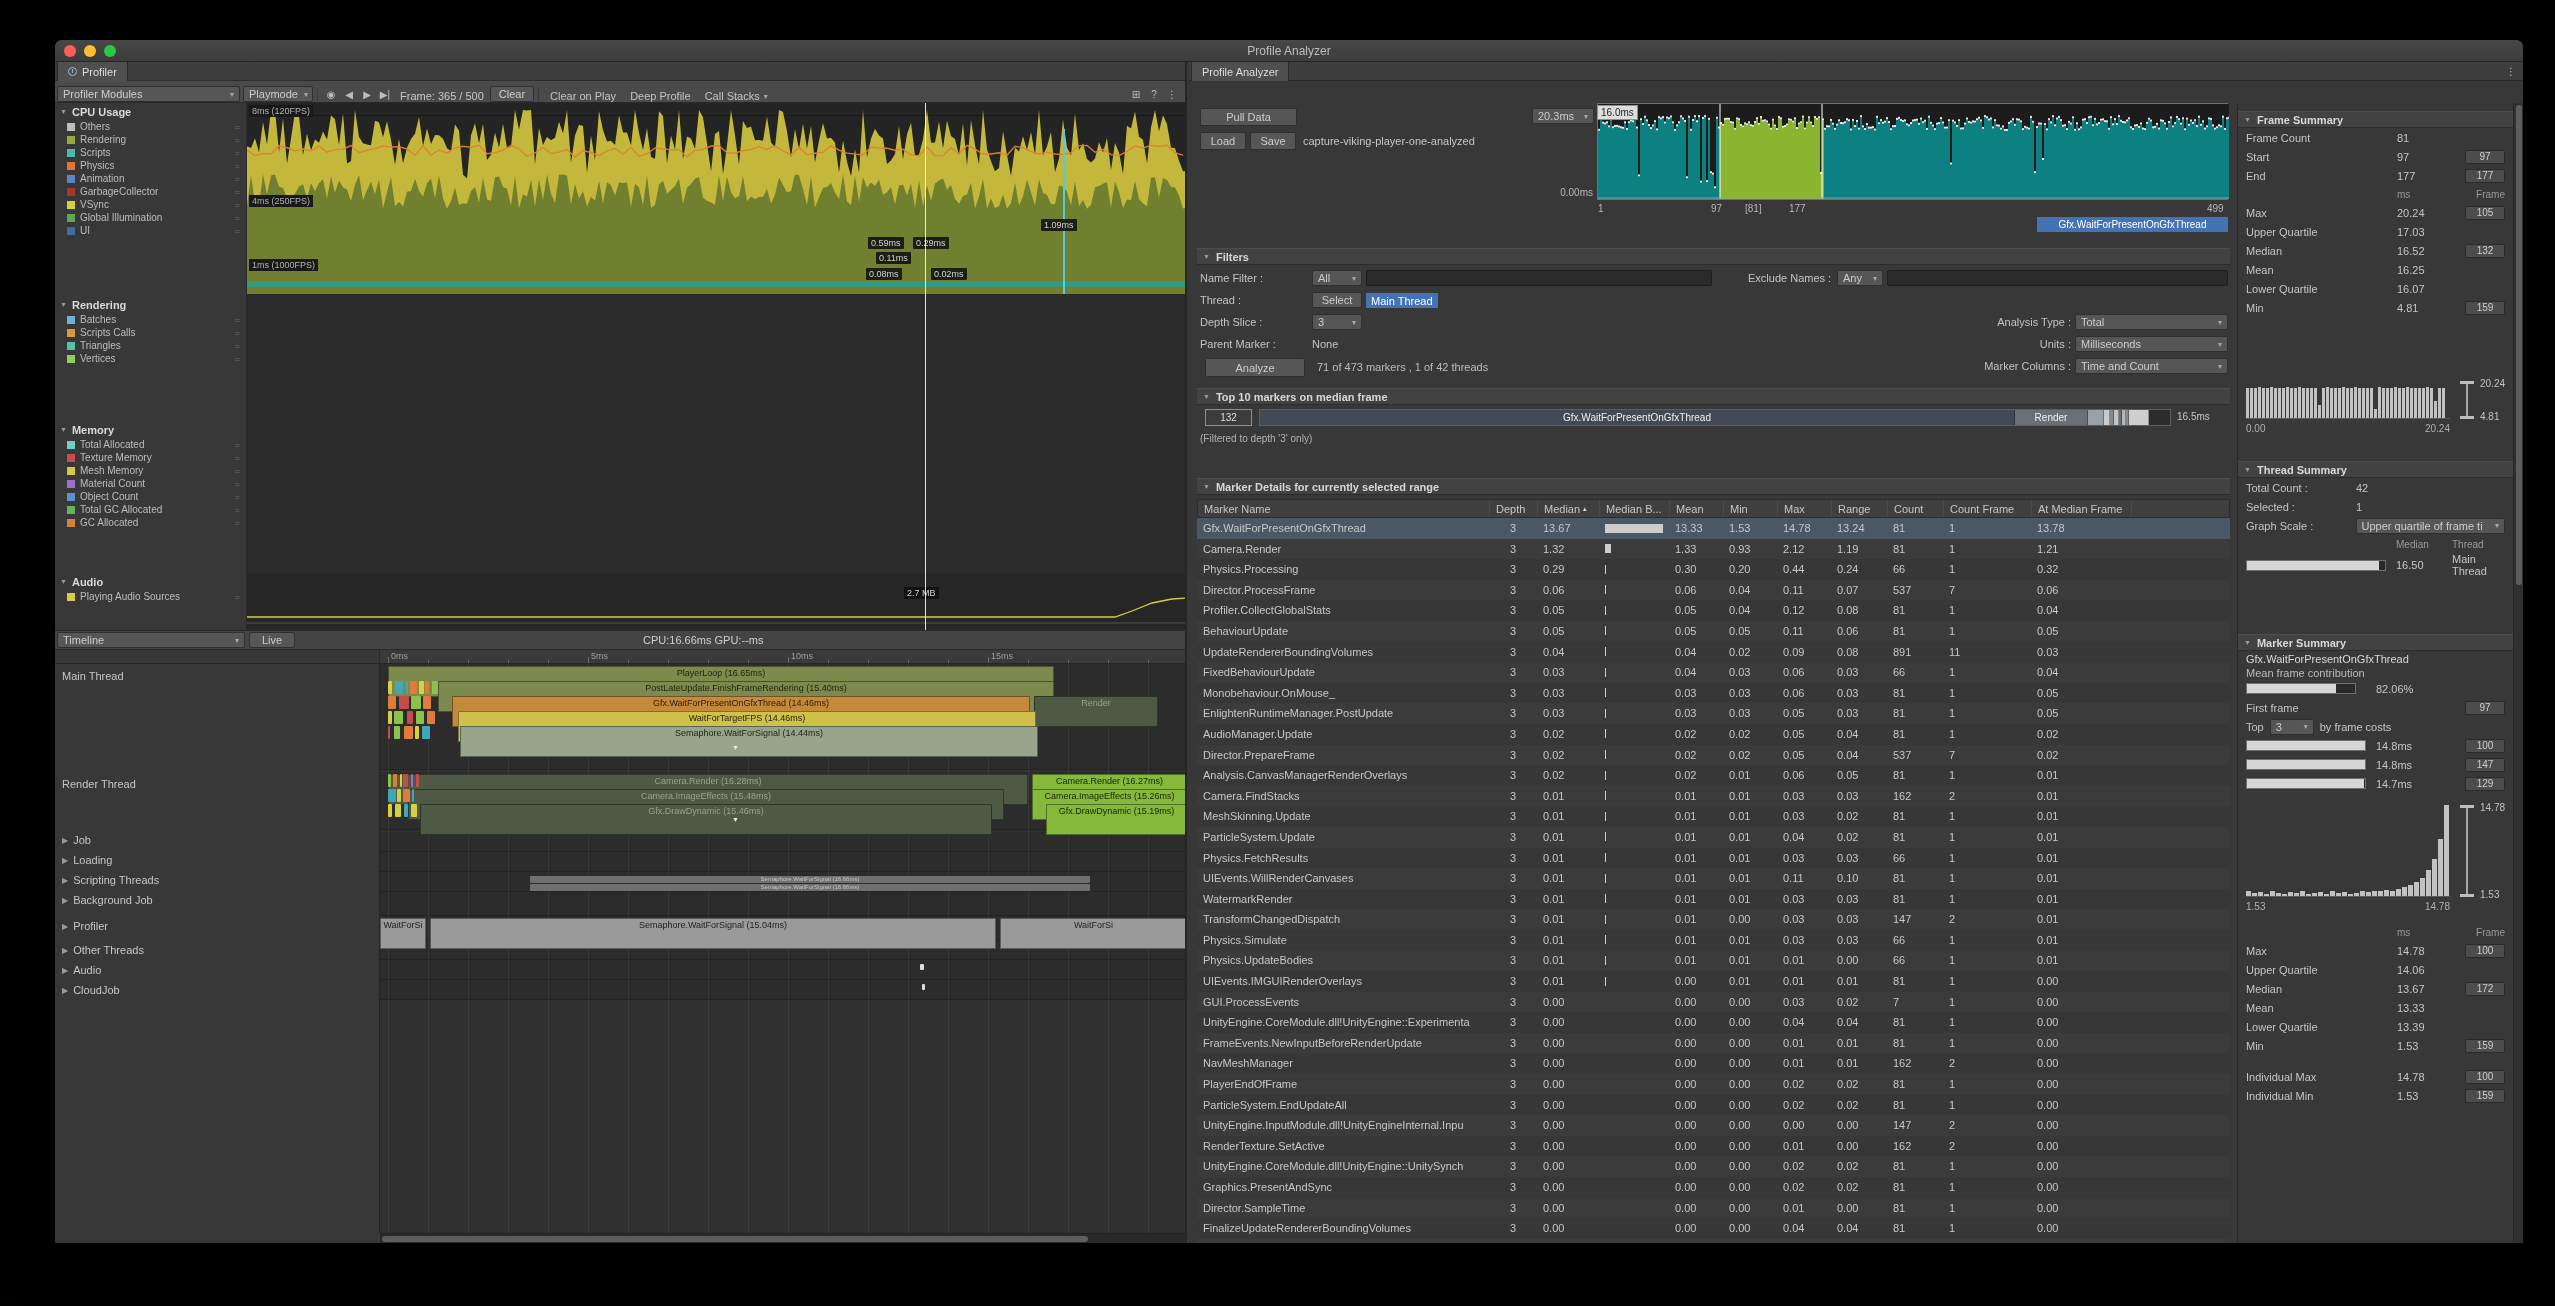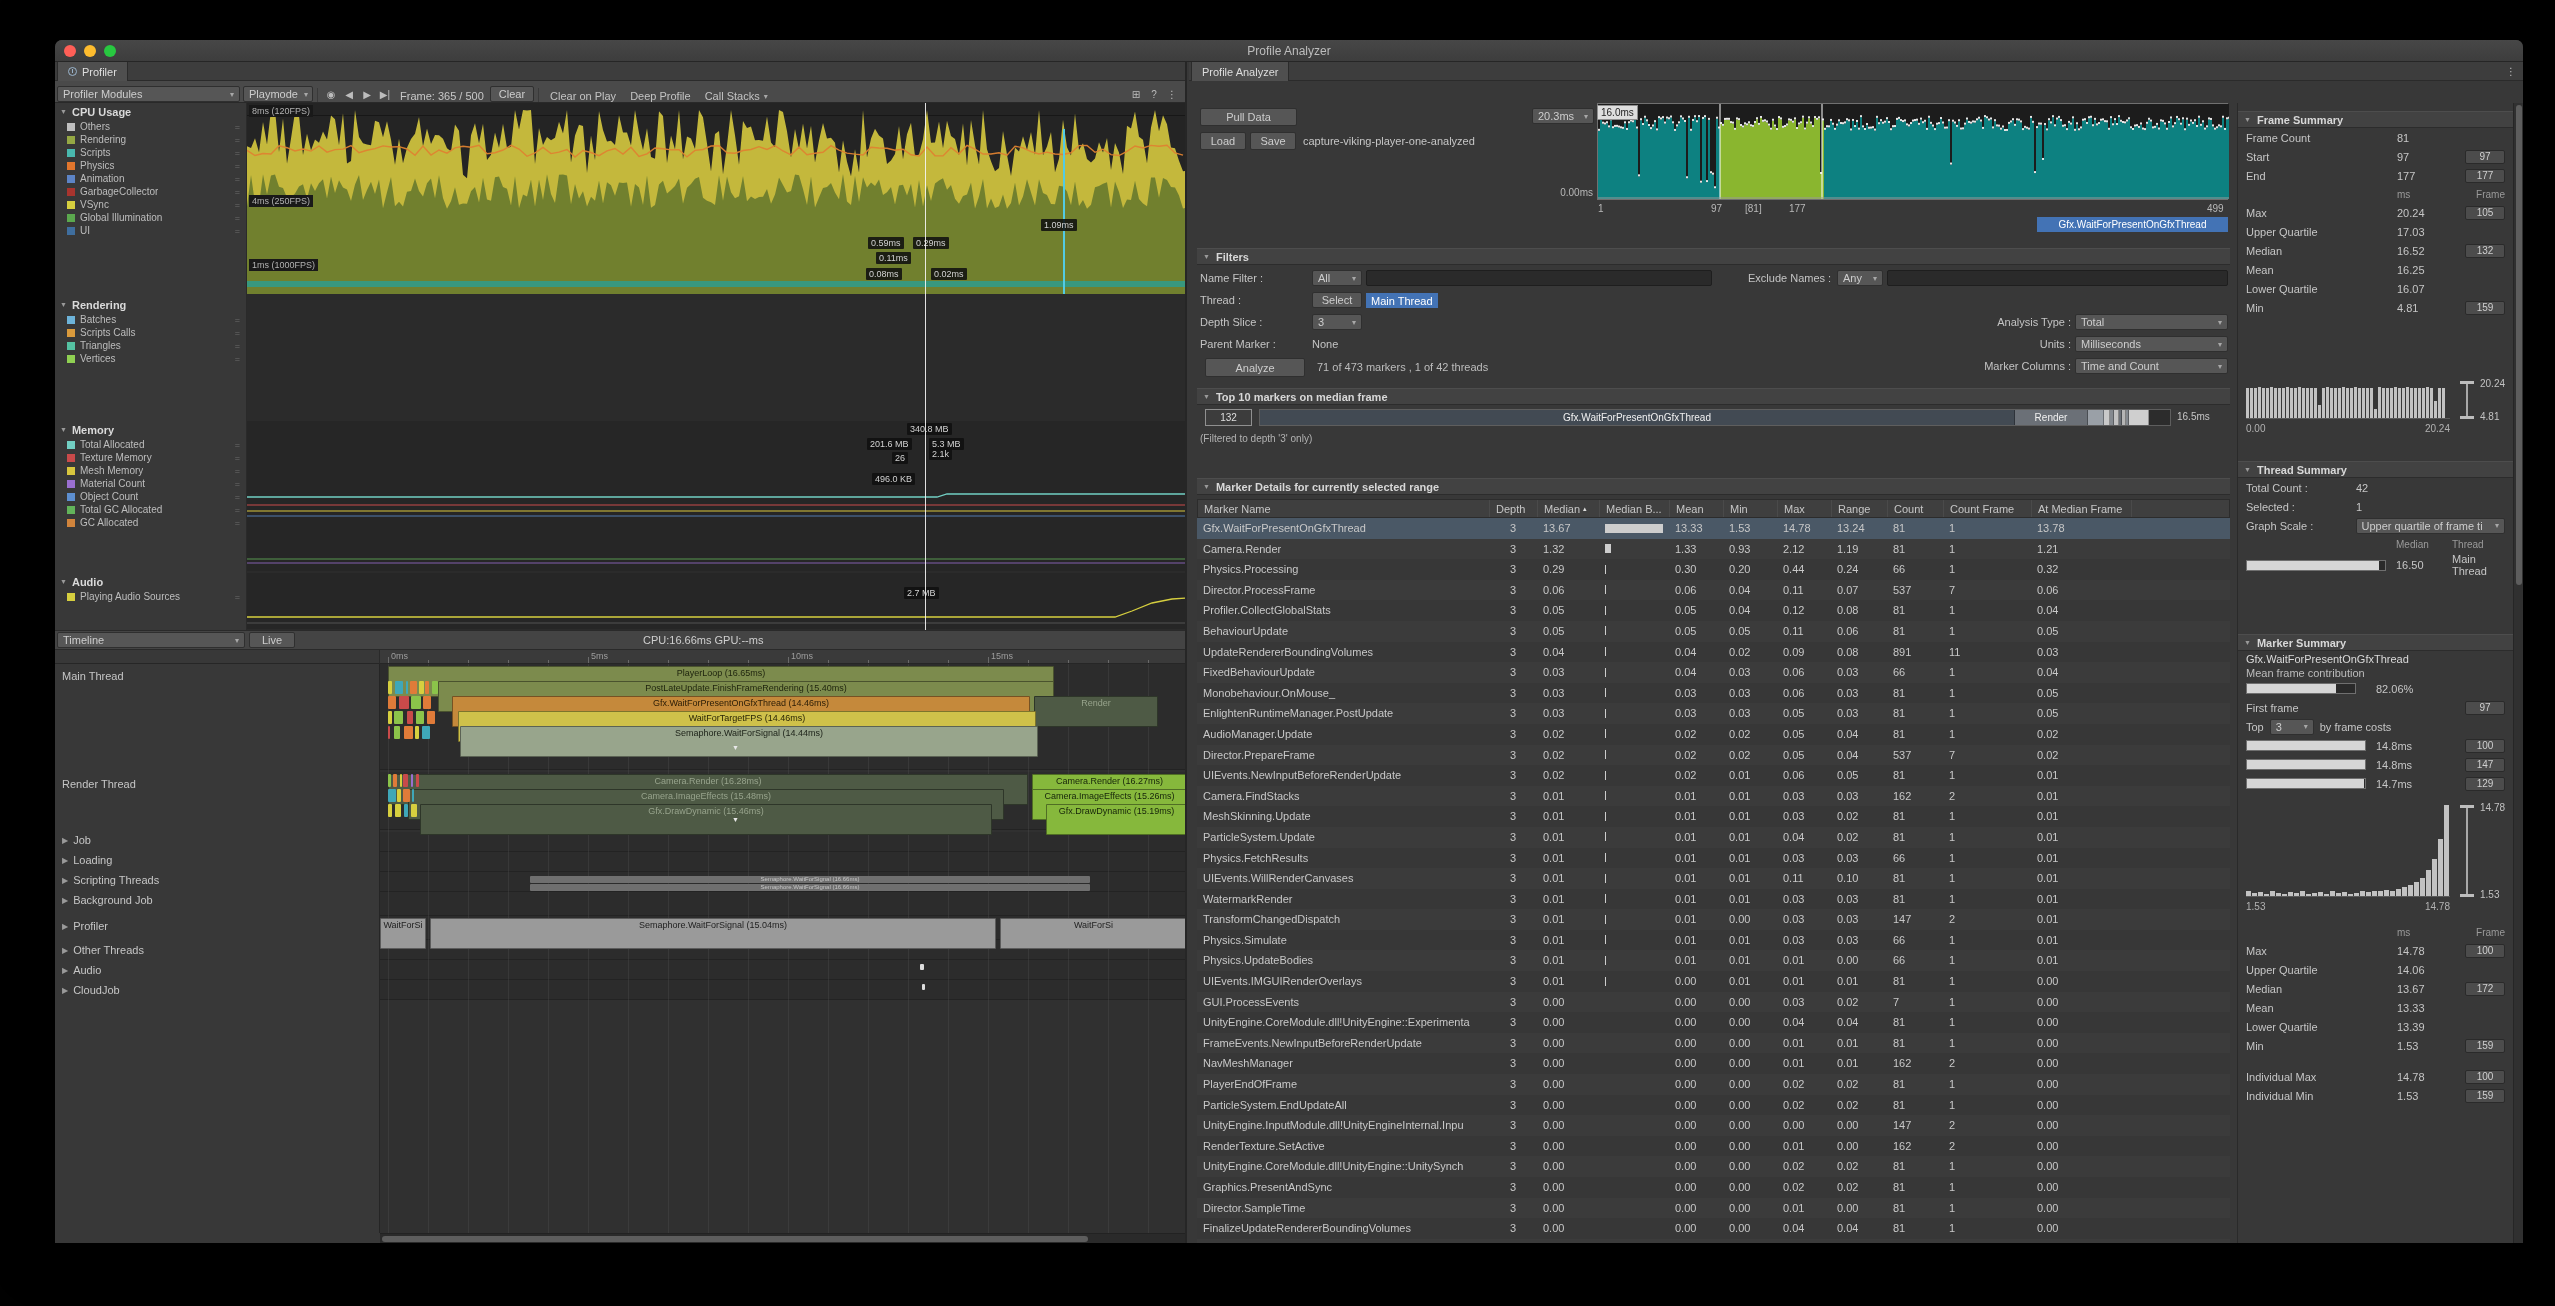--- a/index.html
+++ b/index.html
@@ -331,36 +331,20 @@
             <polygon points="0,191 0,103.4 4,72.0 8,100.3 12,101.5 16,71.2 20,91.5 24,72.5 28,71.5 32,83.7 36,85.0 40,94.7 44,94.6 48,90.5 52,83.6 56,81.3 60,95.4 64,80.3 68,88.1 72,80.2 76,76.3 80,95.5 84,73.4 88,89.9 92,77.2 96,84.5 100,86.6 104,98.0 108,81.6 112,71.9 116,96.9 120,87.1 124,78.8 128,90.9 132,76.6 136,105.3 140,89.3 144,73.9 148,103.2 152,98.7 156,103.6 160,88.8 164,88.1 168,75.6 172,87.9 176,93.5 180,80.2 184,75.5 188,95.3 192,72.2 196,94.9 200,105.8 204,98.2 208,84.2 212,101.8 216,100.4 220,100.8 224,88.2 228,84.1 232,99.5 236,74.7 240,96.5 244,97.8 248,74.3 252,73.6 256,83.9 260,85.8 264,102.4 268,73.2 272,105.3 276,91.5 280,93.4 284,76.6 288,103.6 292,76.6 296,97.1 300,71.3 304,91.1 308,99.9 312,71.7 316,71.5 320,72.5 324,101.2 328,80.9 332,95.6 336,88.2 340,103.5 344,93.8 348,97.7 352,77.4 356,100.4 360,79.2 364,82.3 368,92.8 372,79.6 376,80.0 380,79.4 384,103.8 388,81.0 392,84.5 396,102.1 400,72.6 404,104.7 408,102.1 412,81.4 416,77.8 420,90.5 424,86.9 428,83.0 432,75.6 436,100.8 440,84.7 444,81.0 448,75.7 452,74.0 456,94.8 460,97.8 464,99.2 468,102.0 472,72.2 476,97.7 480,73.5 484,89.2 488,95.2 492,93.3 496,72.9 500,98.2 504,93.5 508,95.9 512,94.1 516,93.7 520,85.9 524,100.8 528,91.4 532,74.4 536,82.0 540,89.6 544,88.1 548,71.6 552,72.3 556,85.9 560,102.0 564,73.4 568,104.4 572,94.4 576,84.9 580,83.9 584,80.0 588,89.5 592,96.3 596,71.1 600,98.4 604,101.9 608,72.7 612,99.0 616,74.3 620,84.6 624,79.5 628,83.1 632,76.6 636,91.9 640,89.3 644,84.0 648,101.6 652,82.5 656,81.7 660,92.4 664,80.7 668,104.5 672,76.9 676,103.5 680,82.2 684,97.9 688,80.6 692,77.4 696,75.2 700,86.7 704,81.9 708,95.8 712,100.8 716,93.1 720,91.5 724,79.4 728,105.5 732,93.6 736,76.1 740,105.5 744,95.4 748,104.9 752,103.3 756,91.5 760,105.7 764,100.1 768,79.4 772,102.6 776,93.4 780,76.2 784,89.4 788,102.6 792,76.2 796,89.9 800,91.9 804,101.0 808,101.2 812,82.8 816,83.5 820,88.4 824,102.3 828,78.4 832,103.0 836,96.9 840,105.8 844,101.8 848,84.3 852,83.0 856,80.8 860,79.3 864,104.5 868,78.5 872,89.0 876,105.0 880,96.6 884,97.1 888,77.8 892,96.1 896,100.5 900,103.2 904,74.5 908,74.5 912,94.8 916,75.1 920,77.1 924,84.0 928,84.6 932,92.4 936,105.5 940,104.4 940,191" fill="#71802e"></polygon>
             <rect x="0" y="178" width="940" height="6" fill="#2e9c8c" opacity="0.85"></rect>
             <polyline points="0,47.4 8,52.5 16,50.5 24,51.0 32,42.7 40,44.7 48,48.0 56,46.0 64,48.1 72,43.0 80,49.1 88,46.6 96,46.1 104,42.6 112,49.7 120,47.3 128,45.6 136,42.9 144,44.0 152,43.7 160,46.0 168,52.2 176,43.0 184,52.0 192,47.0 200,50.2 208,44.8 216,43.3 224,44.3 232,42.3 240,50.7 248,49.7 256,47.0 264,42.4 272,46.0 280,53.3 288,50.0 296,44.4 304,50.6 312,49.1 320,46.6 328,54.0 336,47.5 344,49.5 352,52.7 360,47.8 368,45.5 376,51.1 384,44.3 392,53.5 400,50.9 408,45.0 416,45.8 424,46.9 432,46.8 440,53.9 448,47.4 456,46.5 464,43.0 472,42.8 480,49.8 488,50.2 496,47.5 504,46.5 512,43.7 520,46.4 528,42.7 536,48.0 544,51.8 552,44.2 560,51.8 568,50.2 576,49.3 584,42.7 592,47.1 600,50.1 608,51.1 616,51.9 624,44.2 632,45.0 640,45.2 648,47.2 656,46.2 664,51.8 672,53.1 680,44.1 688,52.7 696,52.9 704,44.7 712,50.7 720,42.4 728,46.1 736,51.0 744,51.0 752,49.8 760,52.1 768,43.2 776,44.8 784,48.6 792,51.0 800,49.1 808,51.0 816,51.5 824,49.8 832,42.6 840,42.4 848,49.3 856,46.2 864,51.6 872,52.5 880,48.4 888,43.0 896,44.9 904,42.4 912,43.3 920,42.3 928,49.9 936,52.2" fill="none" stroke="#df8230" stroke-width="1.4" opacity="0.95"></polyline>
           </svg>
           <div class="ann" style="left: 794px; top: 116px;">1.09ms</div>
           <div class="ann" style="left: 621px; top: 134px;">0.59ms</div>
           <div class="ann" style="left: 666px; top: 134px;">0.29ms</div>
           <div class="ann" style="left: 629px; top: 149px;">0.11ms</div>
           <div class="ann" style="left: 619px; top: 165px;">0.08ms</div>
           <div class="ann" style="left: 684px; top: 165px;">0.02ms</div>
-        </div>
-      <div class="band" id="mem-band">
-          <svg width="940" height="150" style="position:absolute;left:0;top:0">
-            <polyline points="0,76 690,76 700,73 940,73" fill="none" stroke="#72cfc3" stroke-width="1.3"></polyline>
-            <line x1="0" y1="84" x2="940" y2="84" stroke="#c94a4a" stroke-width="1.2"></line>
-            <line x1="0" y1="90" x2="940" y2="90" stroke="#d8c63e" stroke-width="1"></line>
-            <line x1="0" y1="95" x2="940" y2="95" stroke="#5d8fd0" stroke-width="1" opacity="0.8"></line>
-            <line x1="0" y1="138" x2="940" y2="138" stroke="#62b35a" stroke-width="1" opacity="0.8"></line>
-            <line x1="0" y1="142" x2="940" y2="142" stroke="#9a6fd0" stroke-width="1" opacity="0.8"></line>
-          </svg>
-          <div class="ann" style="left: 660px; top: 2px;">340.8 MB</div>
-          <div class="ann" style="left: 620px; top: 17px;">201.6 MB</div>
-          <div class="ann" style="left: 682px; top: 17px;">5.3 MB</div>
-          <div class="ann" style="left: 682px; top: 27px;">2.1k</div>
-          <div class="ann" style="left: 645px; top: 31px;">26</div>
-          <div class="ann" style="left: 625px; top: 52px;">496.0 KB</div>
         </div>
       <div class="band" id="aud-band">
           <svg width="940" height="56" style="position:absolute;left:0;top:0">
             <polyline points="0,44 868,44 885,38 905,30 925,26 940,25" fill="none" stroke="#d6cf3f" stroke-width="1.3"></polyline>
             <line x1="0" y1="50" x2="940" y2="50" stroke="#666" stroke-width="1" opacity="0.7"></line>
           </svg>
           <div class="ann" style="left: 657px; top: 14px;">2.7 MB</div>
         </div>
     </div>
     <div id="playhead"></div>
@@ -1490,21 +1474,21 @@
             </div>
             <div class="td c4">0.02</div>
             <div class="td c5">0.02</div>
             <div class="td c6">0.05</div>
             <div class="td c7">0.04</div>
             <div class="td c8">537</div>
             <div class="td c9">7</div>
             <div class="td c10">0.02</div>
           </div>
           <div class="trow">
-            <div class="td c0">UIEvents.NewInputBeforeRenderUpdate</div>
+            <div class="td c0">Analysis.CanvasManagerRenderOverlays</div>
             <div class="td c1">3</div>
             <div class="td c2">0.02</div>
             <div class="td c3">
               <div class="mbar" style="width: 1px;"></div>
             </div>
             <div class="td c4">0.02</div>
             <div class="td c5">0.01</div>
             <div class="td c6">0.06</div>
             <div class="td c7">0.05</div>
             <div class="td c8">81</div>

